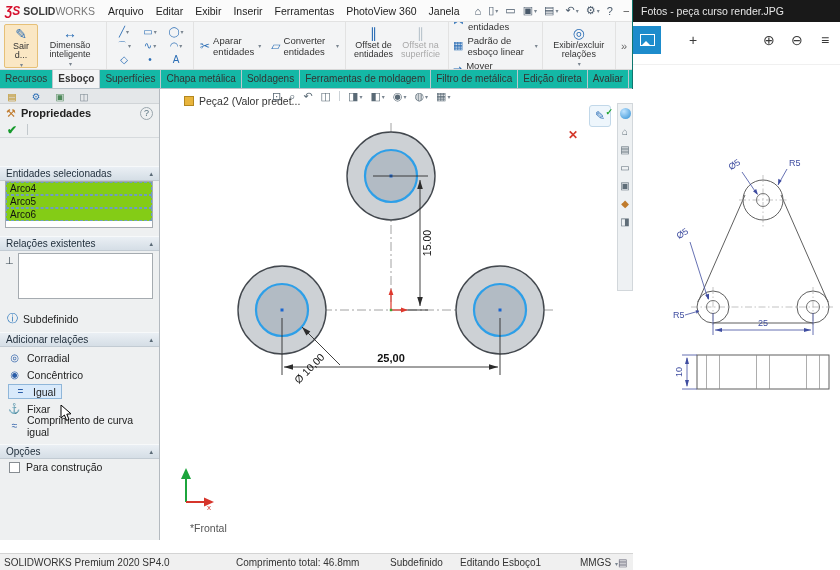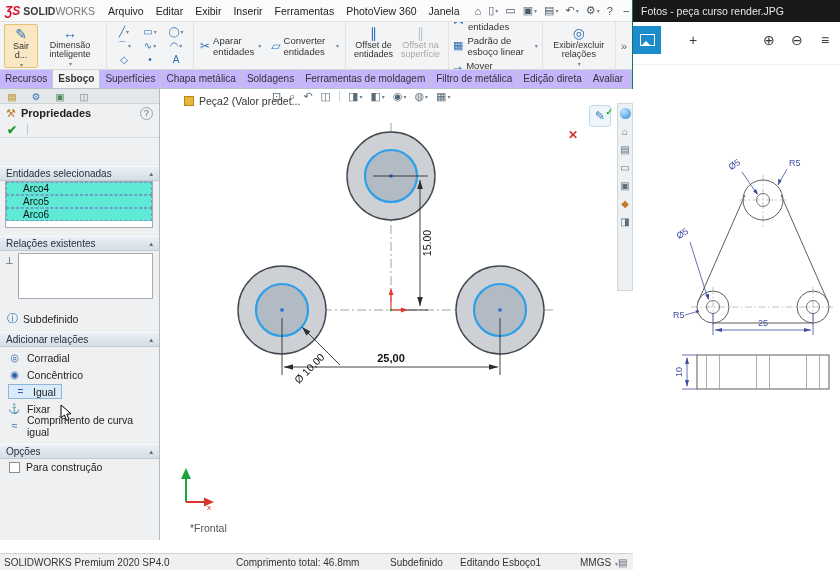--- a/index.html
+++ b/index.html
@@ -33,40 +33,40 @@
 .tool-cell{display:flex;align-items:center;justify-content:center;color:#2a6db5;font-size:10px}
 .midcol{display:flex;align-items:center;gap:6px}
 .midbtn{display:flex;align-items:center;gap:3px;font-size:9.5px;color:#333;padding:2px 2px}
 .midbtn .bicon{font-size:12px;color:#2a6db5}
 .stackcol{display:flex;flex-direction:column;justify-content:center;gap:3px}
 .rowbtn{display:flex;align-items:center;gap:4px;font-size:9.5px;color:#333}
 .rowbtn .bicon{font-size:11px;color:#2a6db5}
 .disabled{color:#a9a9a9}.disabled .bicon{color:#b9c4cc}
 .overflow{align-self:center;color:#666;font-size:11px;padding:0 5px;margin-left:auto}
 
-.tabrow{position:absolute;left:0;top:70px;width:100%;height:19px;background:#c4b5fd;display:flex;border-bottom:1px solid #b6c2c9;overflow:hidden;white-space:nowrap}
+.tabrow{position:absolute;left:0;top:70px;width:100%;height:19px;background:#14b8a6;display:flex;border-bottom:1px solid #b6c2c9;overflow:hidden;white-space:nowrap}
 .rtab{padding:0 5px;line-height:18px;font-size:10px;color:#333;border-right:1px solid #bcc7ce;flex:0 0 auto}
 .rtab.active{background:#f3f4f5;font-weight:bold}
 
 .bodyarea{position:absolute;left:0;top:89px;width:633px;height:451px;background:#fff}
 
 
 .pm{position:absolute;left:0;top:0;width:160px;height:100%;background:#eef0f1;border-right:1px solid #b4bac0}
 .pm-tabs{position:absolute;left:0;top:0;width:100%;height:15px;background:#e4e7e9;border-bottom:1px solid #d0d4d7;display:flex}
 .pm-tab{width:24px;text-align:center;font-size:9.5px;line-height:15px}
 .pm-title{position:absolute;left:0;top:15px;width:100%;height:18px;display:flex;align-items:center;padding:0 6px;font-weight:bold;font-size:11px;gap:5px}
 .pm-title-icon{color:#c07b2d;font-weight:normal;font-size:11px}
 .pm-help{margin-left:auto;width:13px;height:13px;border:1px solid #9aa6ad;border-radius:50%;font-size:9px;line-height:11px;text-align:center;color:#55707e;font-weight:normal}
 .pm-ok{position:absolute;left:0;top:33px;width:100%;height:16px;border-bottom:1px solid #d6dadd;display:flex;align-items:center;padding:0 7px;gap:10px}
 .ok-check{color:#169a2c;font-size:12px;font-weight:bold}
 .ok-div{width:1px;height:11px;background:#c2c8cc}
 .pm-sec{position:absolute;left:0;width:100%;height:15px;background:linear-gradient(#eaeff4,#d5dee6);border-top:1px solid #f7f9fa;border-bottom:1px solid #c2cbd3;font-size:10px;color:#22303d;line-height:13px;padding:0 6px}
 .pm-sec .chev{float:right;color:#5b6b77;font-size:7px;line-height:13px}
 .pm-list{position:absolute;left:5px;width:148px;background:#fff;border:1px solid #a5abb0;overflow:hidden}
-.pm-list-item{height:13px;line-height:11px;font-size:10px;padding:0 16px;background:#5eead4;border:1px dashed #6f9cc4;color:#111}
+.pm-list-item{height:13px;line-height:11px;font-size:10px;padding:0 3px;background:#84cc16;border:1px dashed #6f9cc4;color:#111}
 .rel-perp{position:absolute;left:5px;font-size:10px;color:#32404c}
 .pm-status{position:absolute;display:flex;align-items:center;gap:5px;padding:0 7px;font-size:10.5px;color:#222}
 .info-i{color:#1f6fb8;font-size:11px}
 .rel-btn{position:absolute;left:0;width:100%;height:17px;display:flex;align-items:center;gap:6px;padding:0 8px;font-size:10.5px;color:#222}
 .rel-btn .ric{width:13px;text-align:center;color:#2a5da8;font-size:10px;flex:0 0 auto}
 .rel-inner{display:flex;align-items:center;gap:6px}
 .rel-inner.pressed{background:#d9eafb;border:1px solid #8fb6d9;padding:0 5px;height:15px}
 .pm-check{position:absolute;display:flex;align-items:center;gap:6px;padding:0 9px;font-size:10.5px}
 .cbox{width:11px;height:11px;border:1px solid #878d92;background:#fff;flex:0 0 auto}
 .cursor-svg{position:absolute;left:60px;top:316px;z-index:5}

